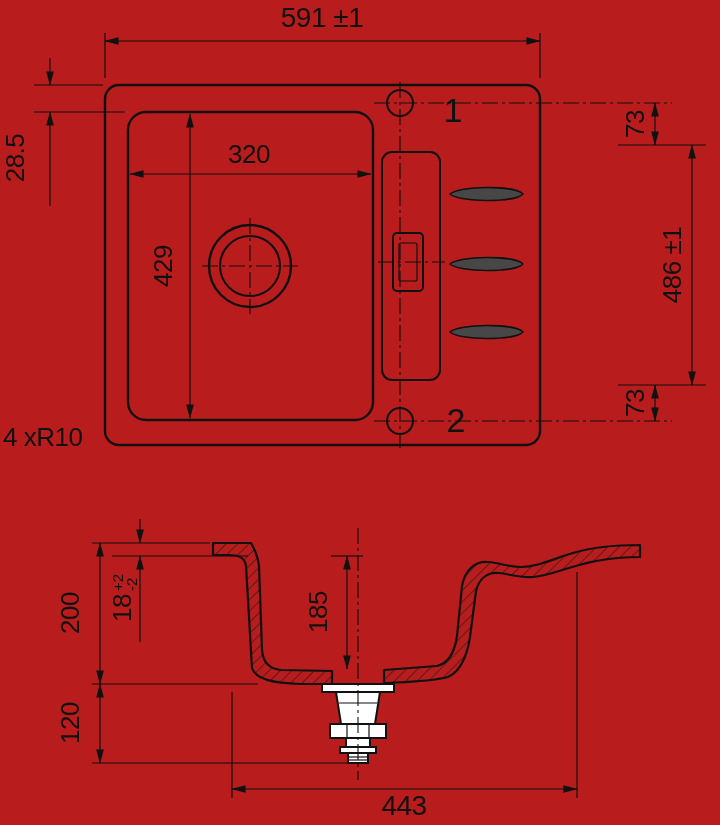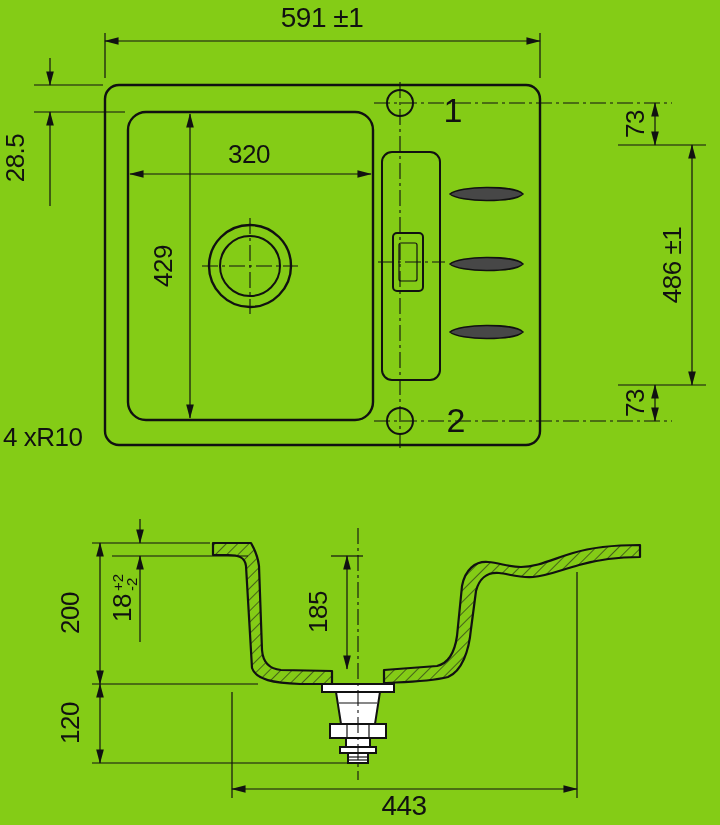--- a/index.html
+++ b/index.html
@@ -1,16 +1,16 @@
 <!DOCTYPE html>
 <html><head>
 <meta charset="utf-8">
 <style>
   html,body{margin:0;padding:0;background:#fff;}
-  .canvas{width:720px;height:825px;background:#84cc16;position:relative;overflow:hidden;}
+  .canvas{width:720px;height:825px;background:#b91c1c;position:relative;overflow:hidden;}
   svg{display:block;}
   .dim{font-family:"Liberation Sans",sans-serif;font-size:26px;fill:#111;letter-spacing:-0.5px;}
   .dim-lg{font-family:"Liberation Sans",sans-serif;font-size:28px;fill:#111;letter-spacing:-0.5px;}
   .big{font-family:"Liberation Sans",sans-serif;font-size:34px;fill:#111;}
   .tol{font-family:"Liberation Sans",sans-serif;font-size:15px;fill:#111;}
   .ol{stroke:#111;stroke-width:2.4;fill:none;stroke-linejoin:round;}
   .ol2{stroke:#111;stroke-width:2;fill:none;stroke-linejoin:round;}
   .dl{stroke:#111;stroke-width:1.2;fill:none;}
   .cl{stroke:#111;stroke-width:1.1;fill:none;stroke-dasharray:16 4 3 4;}
   .hatched{fill:url(#hatch);stroke:#111;stroke-width:2.2;stroke-linejoin:round;}

